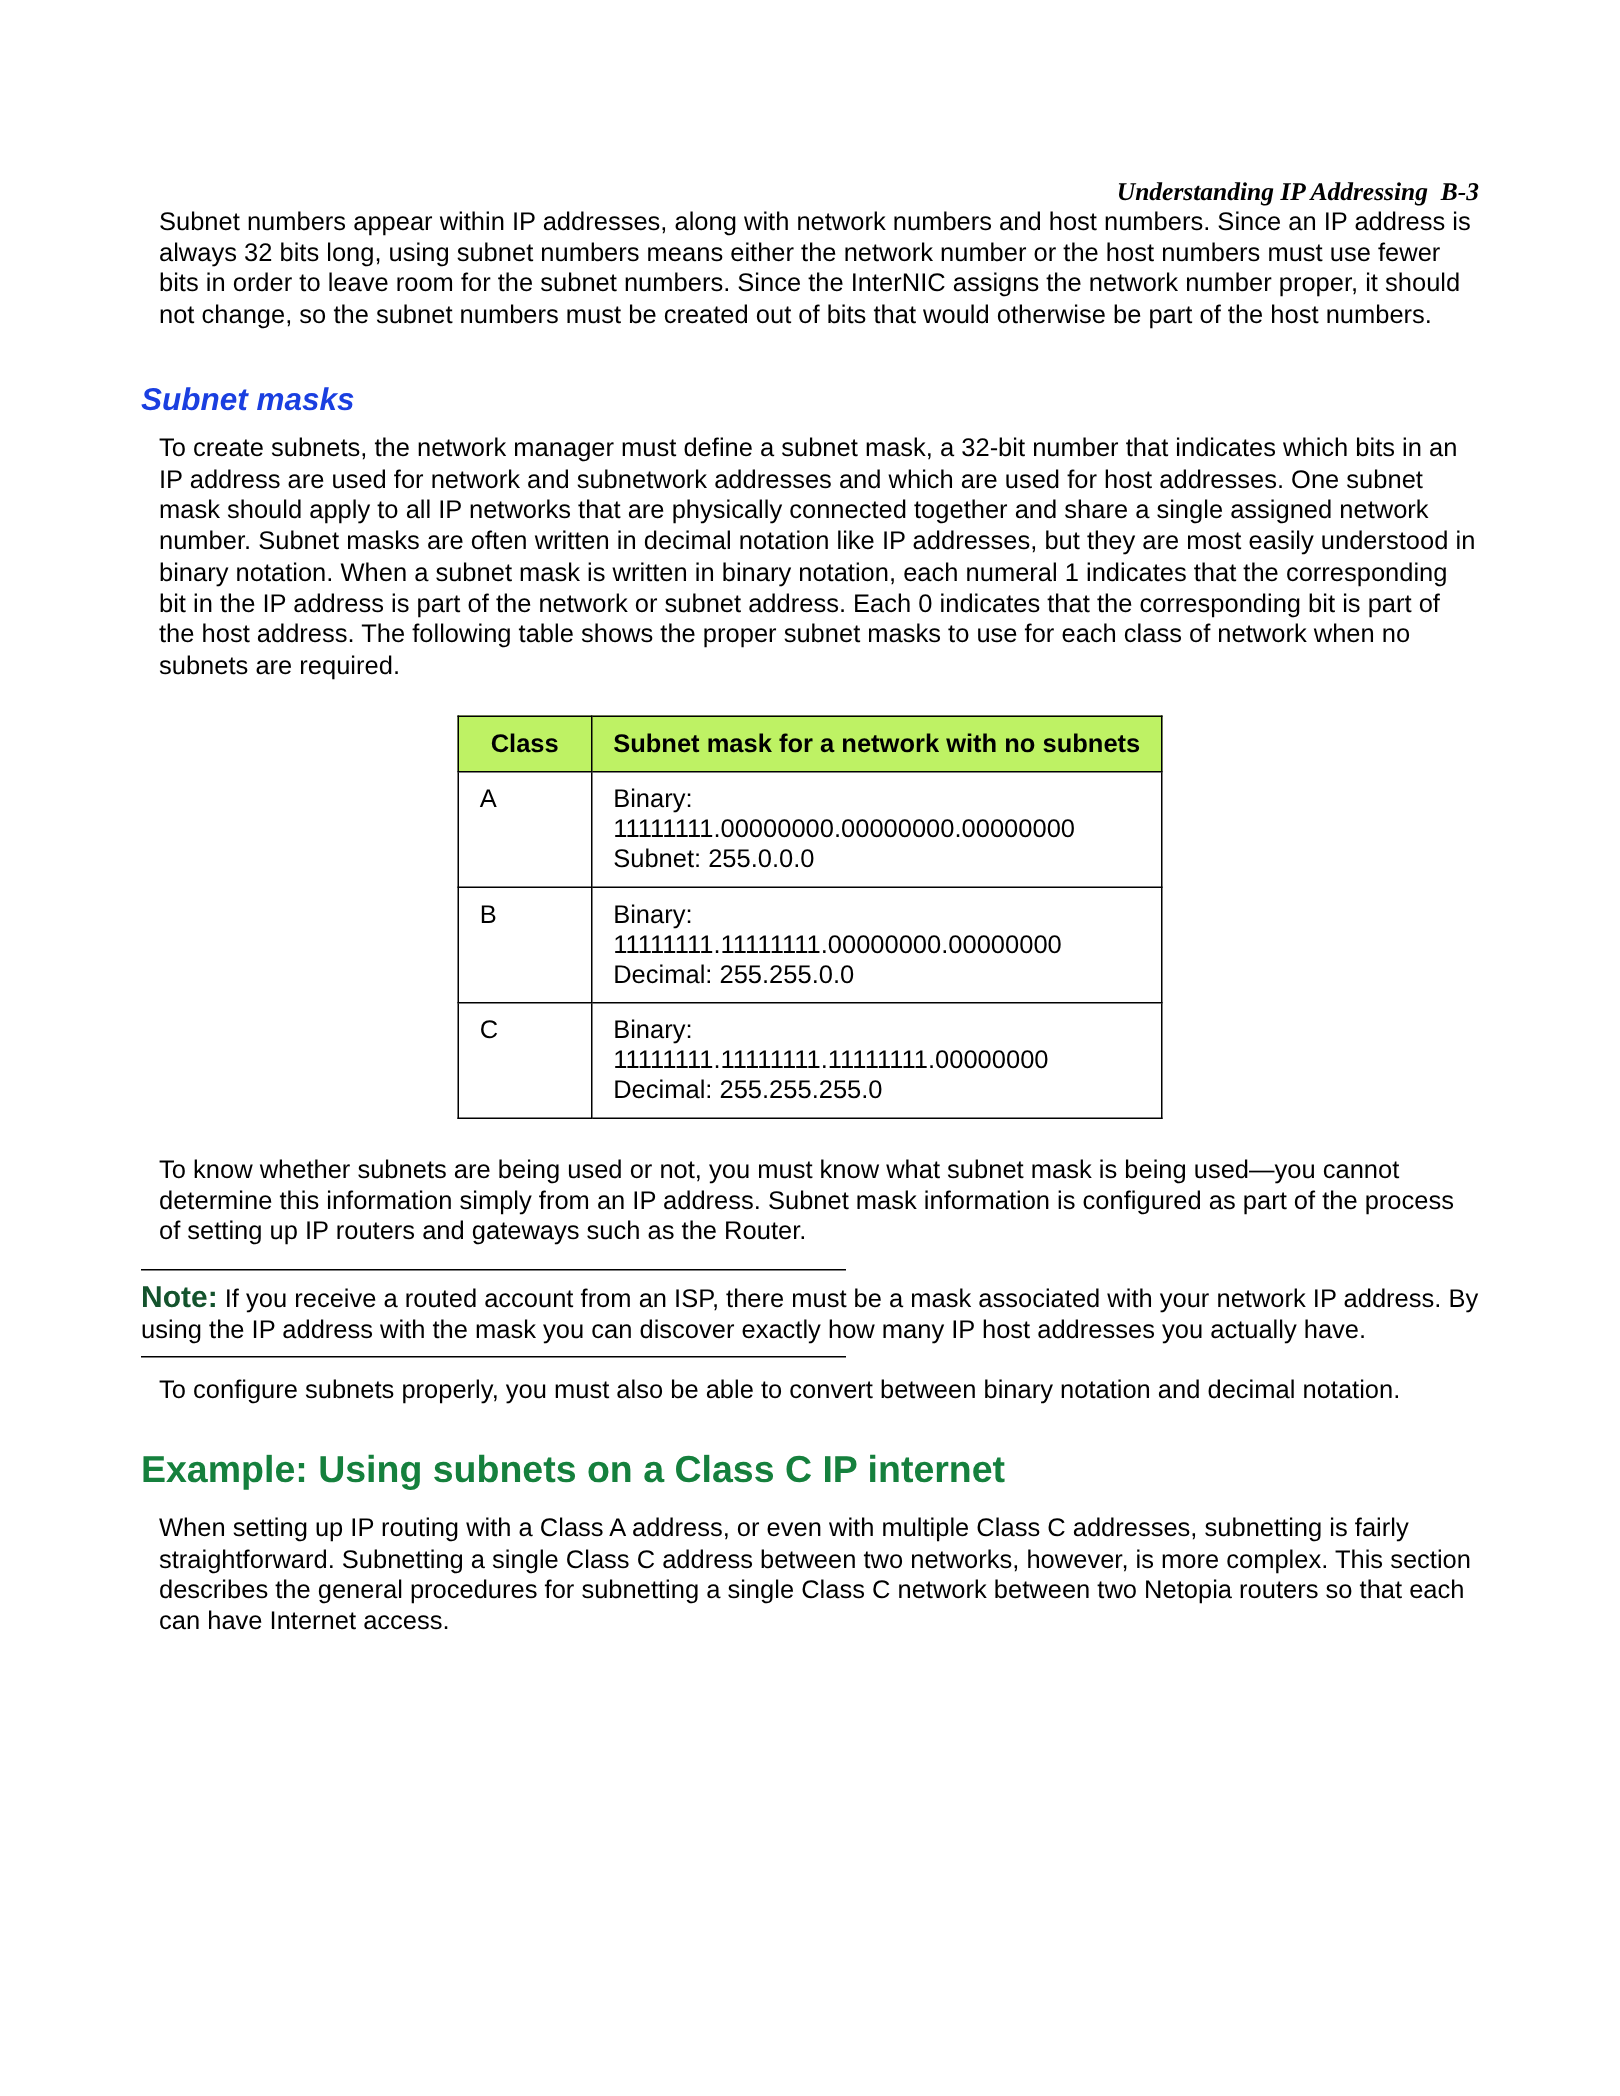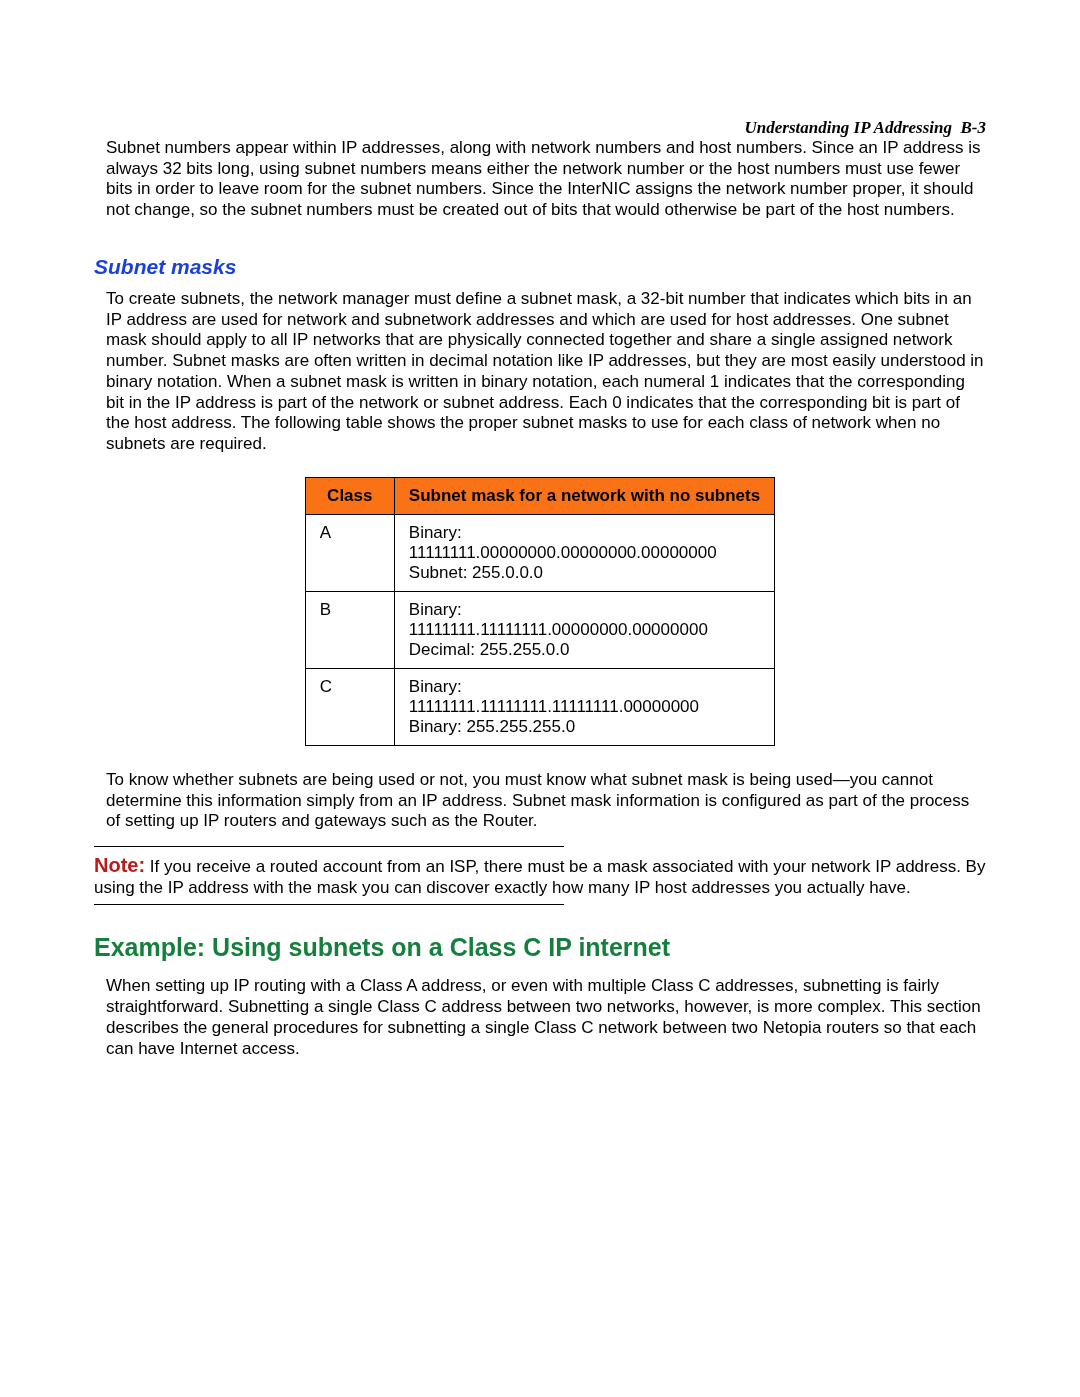--- a/index.html
+++ b/index.html
@@ -48,38 +48,38 @@
     margin: 22px auto 24px auto;
   }
   table.subnet th, table.subnet td {
     border: 1px solid #000;
     padding: 8px 14px;
     font-size: 17px;
     text-align: left;
     vertical-align: top;
   }
   table.subnet th {
-    background: #f97316;
+    background: #bef264;
     font-weight: bold;
     color: #000;
     text-align: center;
   }
   table.subnet th.class-col { width: 60px; }
   table.subnet td.class-cell { }
   .note-block {
     margin: 6px 0 12px 0;
   }
   .note-rule {
     border: none;
     border-top: 1.5px solid #000;
     width: 470px;
     margin: 6px 0;
   }
   .note-label {
-    color: #b91c1c;
+    color: #14532d;
     font-weight: bold;
     font-size: 20px;
   }
   .note-text {
     font-size: 17px;
     line-height: 1.22;
   }
 </style>
 </head>
 <body>
@@ -116,34 +116,35 @@
         <span>Binary:</span><br>
         <span>11111111.11111111.00000000.00000000</span><br>
         <span>Decimal: 255.255.0.0</span>
       </td>
     </tr>
     <tr>
       <td class="class-cell">C</td>
       <td>
         <span>Binary:</span><br>
         <span>11111111.11111111.11111111.00000000</span><br>
-        <span>Binary: 255.255.255.0</span>
+        <span>Decimal: 255.255.255.0</span>
       </td>
     </tr>
   </tbody>
     </table>
 
   <p class="body-text">To know whether subnets are being used or not, you must know what subnet mask is being used—you cannot determine this information simply from an IP address. Subnet mask information is configured as part of the process of setting up IP routers and gateways such as the Router.</p>
 
   <div class="note-block">
     <hr class="note-rule">
     <p class="note-text" style="margin:0;">
       <span class="note-label">Note:</span><span>  If you receive a routed account from an ISP, there must be a mask associated with your network IP address. By using the IP address with the mask you can discover exactly how many IP host addresses you actually have.</span>
     </p>
     <hr class="note-rule">
   </div>
 
+  <p class="body-text">To configure subnets properly, you must also be able to convert between binary notation and decimal notation.</p>
 
   <h2 class="h-red">Example: Using subnets on a Class C IP internet</h2>
 
   <p class="body-text">When setting up IP routing with a Class A address, or even with multiple Class C addresses, subnetting is fairly straightforward. Subnetting a single Class C address between two networks, however, is more complex. This section describes the general procedures for subnetting a single Class C network between two Netopia routers so that each can have Internet access.</p>
 
 </div>
 
 </body></html>

